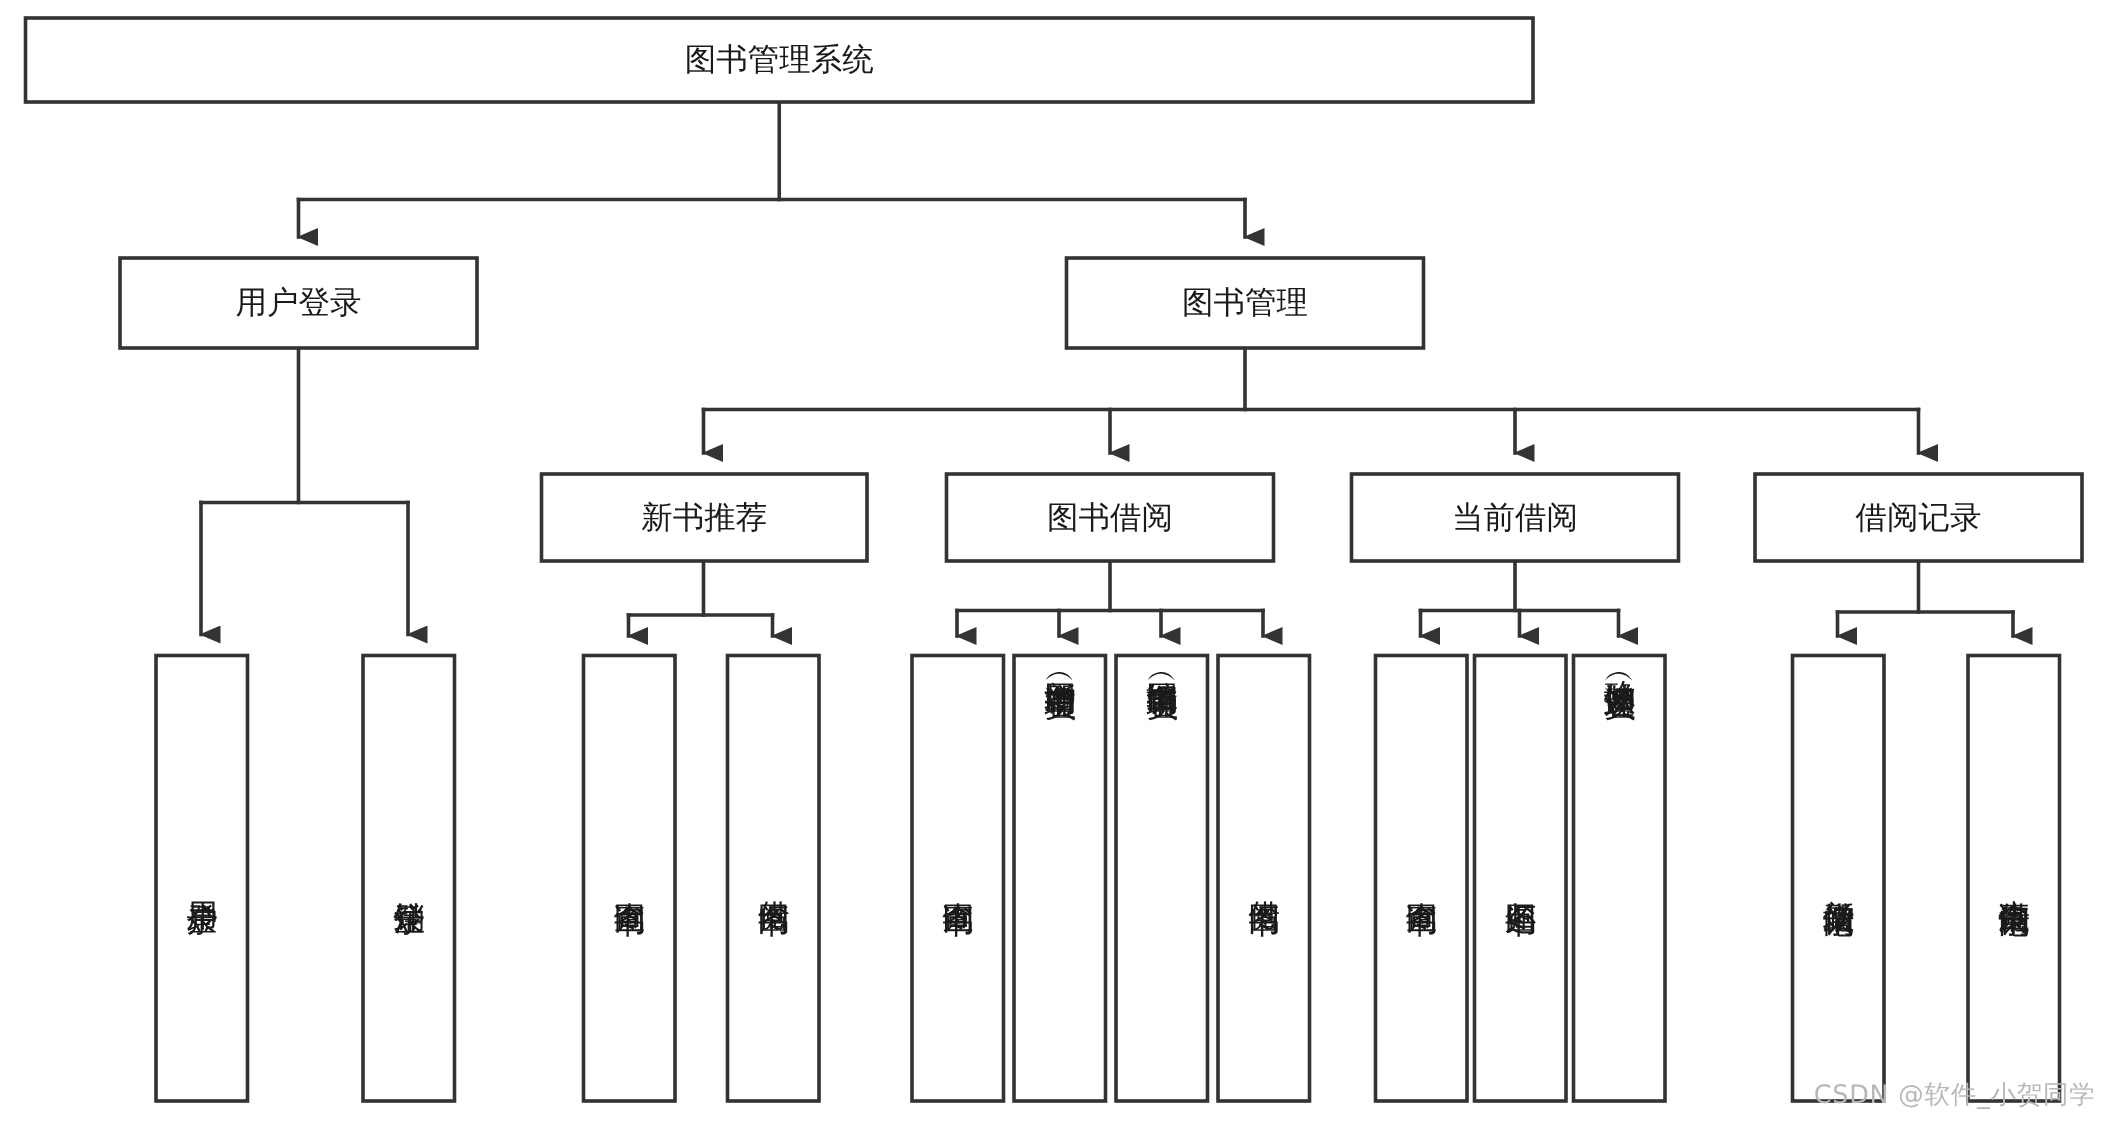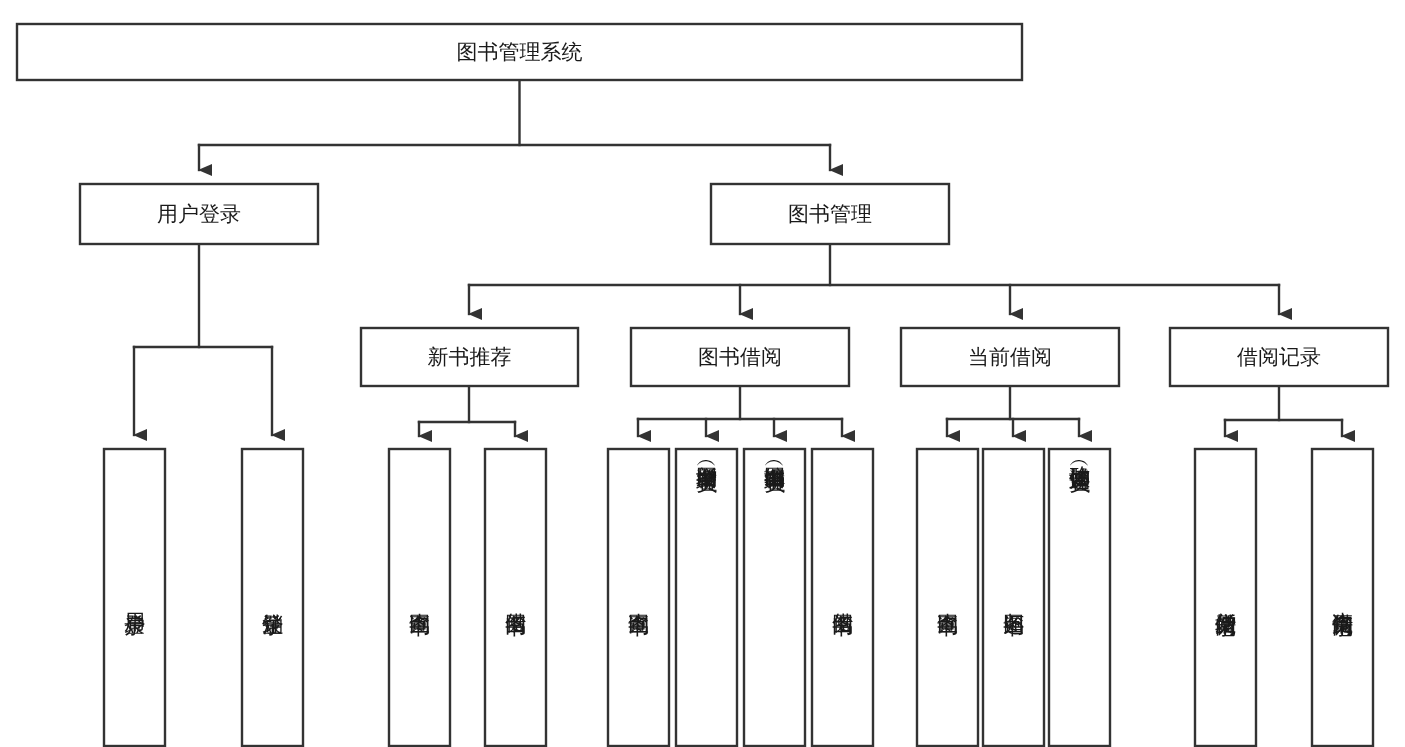--- a/index.html
+++ b/index.html
@@ -10,21 +10,20 @@
   body {
     width: 1405px;
     height: 747px;
     font-family: "DejaVu Sans", "Liberation Sans", sans-serif;
     position: relative;
     overflow: hidden;
   }
   #diagram-root {
     position: absolute;
     inset: 0;
-    margin-top: 12px;
   }
   svg#tree-svg {
     display: block;
     width: 1405px;
     height: 747px;
   }
   .node-box {
     fill: #ffffff;
     stroke: #333333;
     stroke-width: 2.4;
@@ -249,14 +248,15 @@
   <div class="leaf-label-wrap" style="left:1049px; top:437px; width:61px; height:297px; align-items:flex-start;">
     <span class="leaf-label">确认归还（管理员）</span>
   </div>
   <div class="leaf-label-wrap" style="left:1195px; top:437px; width:61px; height:297px;">
     <span class="leaf-label">新增借阅记录</span>
   </div>
   <div class="leaf-label-wrap" style="left:1312px; top:437px; width:61px; height:297px;">
     <span class="leaf-label">查询借阅记录</span>
   </div>
 
+  <div class="watermark">CSDN @软件_小贺同学</div>
 
 </div>
 
 </body></html>

